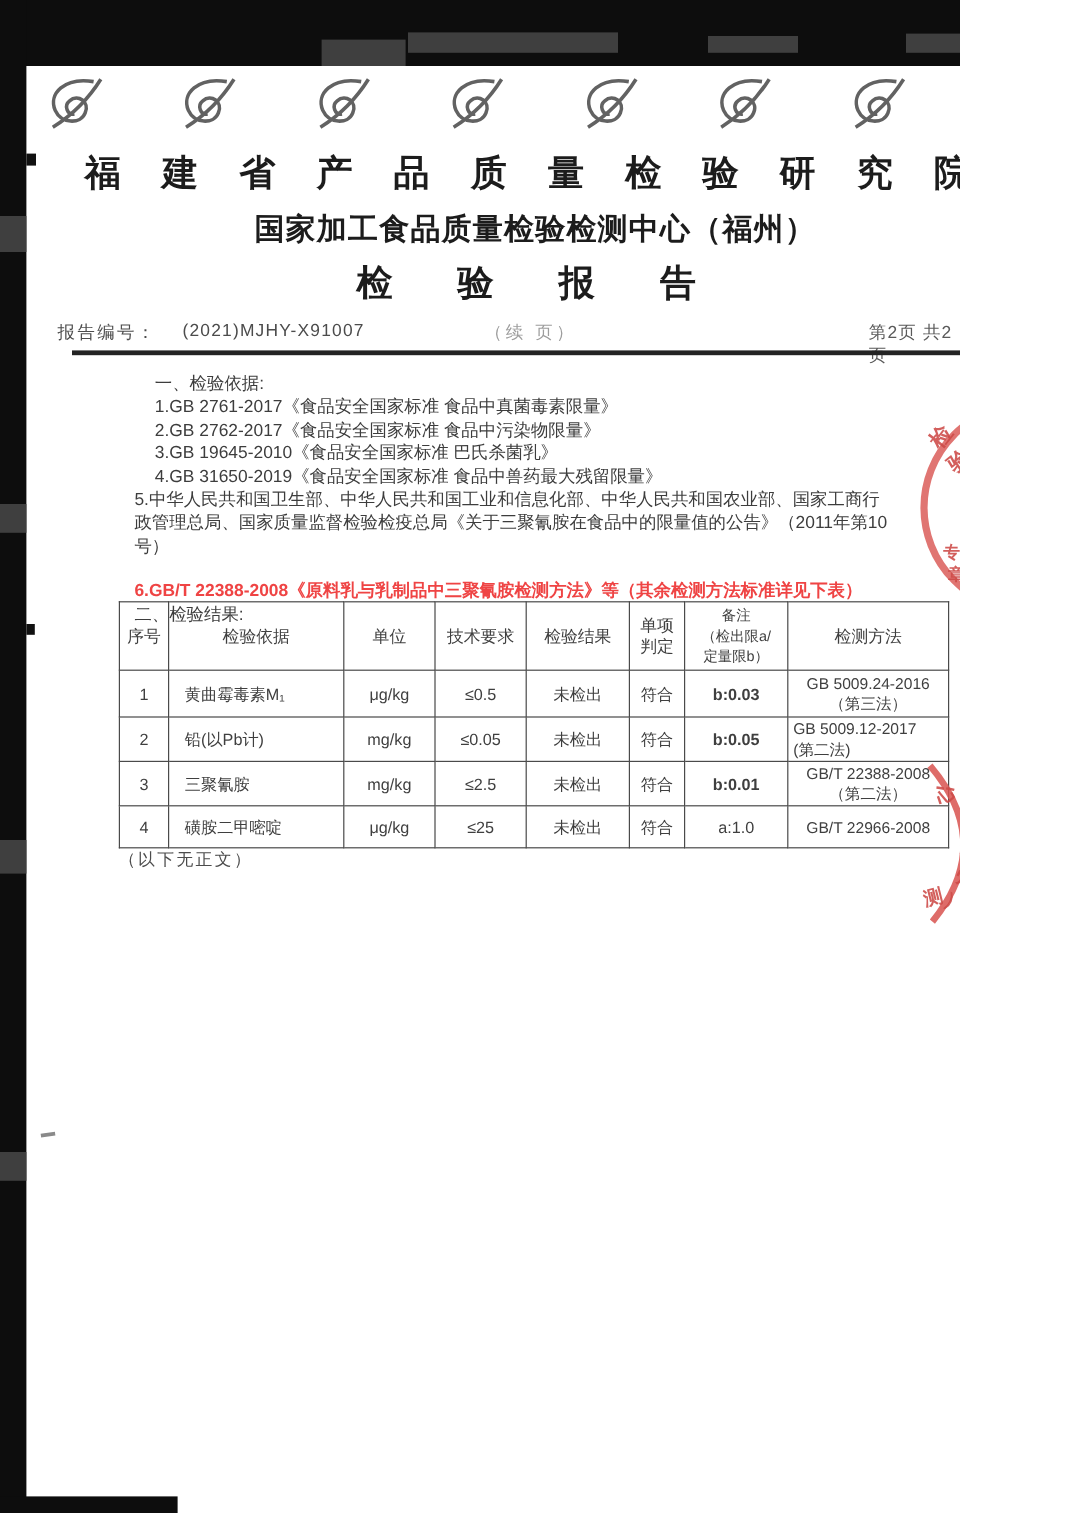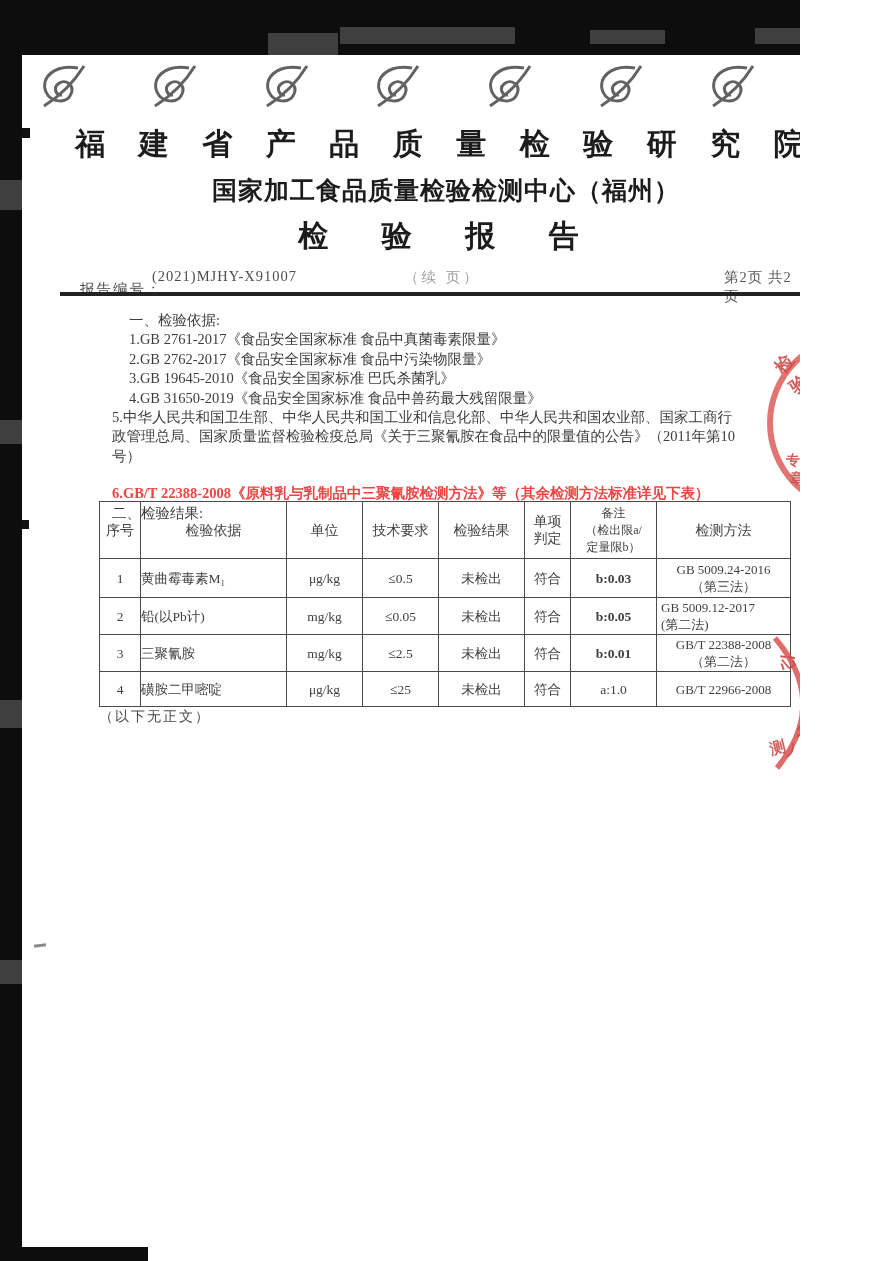--- a/index.html
+++ b/index.html
@@ -1,47 +1,47 @@
 <!DOCTYPE html>
 <html><head>
 <meta charset="utf-8">
 <style>
   html,body{margin:0;padding:0;background:#ffffff;}
   #page{position:relative;width:800px;height:1261px;background:#ffffff;overflow:hidden;
-        font-family:Liberation Serif, serif;color:#3a3a3a;}
+        font-family:Liberation Sans, sans-serif;color:#3a3a3a;}
   
   .band{position:absolute;background:#0d0d0d;}
   .notch{position:absolute;background:#3f3f3f;}
   .speck{position:absolute;background:#111;}
   
   .flourish-row{position:absolute;left:34px;top:62px;width:836px;display:flex;justify-content:space-between;}
   .flourish-row svg{opacity:.85;}
   
   .t-center{position:absolute;left:0;width:892px;text-align:center;color:#1c1c1c;font-weight:bold;}
   #org-title{top:124px;font-size:30px;letter-spacing:13px;}
   #center-title{top:174px;font-size:25px;letter-spacing:1px;}
   #doc-title{top:216px;font-size:30px;letter-spacing:15px;word-spacing:16px;}
   
   .info{position:absolute;top:268px;font-size:14.5px;color:#4c4c4c;}
-  #report-no-label{left:80px;letter-spacing:2px;margin-top:12px;}
+  #report-no-label{left:48px;letter-spacing:2px;}
   #report-no{left:152px;letter-spacing:1px;}
   #page-note{left:404px;color:#9d9d9d;letter-spacing:3px;}
   #page-indicator{left:724px;color:#5a5a5a;letter-spacing:1px;}
   #rule{position:absolute;left:60px;top:292px;width:822px;height:4px;background:#232323;}
   
   #basis{position:absolute;left:112px;top:311px;width:668px;font-size:14.5px;line-height:19.4px;color:#3d3d3d;}
   #basis .ind{padding-left:17px;}
   #basis .bold-line{font-weight:bold;color:#ef4444;margin-top:18px;}
   
   #results-table{position:absolute;left:99px;top:501px;width:691px;border-collapse:collapse;
                  table-layout:fixed;font-size:13.5px;color:#3f3f3f;}
   #results-table td,#results-table th{border:1.6px solid #4a4a4a;padding:0;text-align:center;
                  vertical-align:middle;font-weight:normal;overflow:hidden;white-space:pre-line;line-height:17px;}
   #results-table th{font-size:14px;}
-  #results-table .c-item{text-align:left;}
+  #results-table .c-item{text-align:left;padding-left:13px;}
   #results-table .c-method{font-size:13px;}
   #results-table .left2{text-align:left;padding-left:4px;}
   tr.hdr{height:57px;} tr.r0{height:39px;} tr.r1{height:37px;} tr.r2{height:37px;} tr.r3{height:35px;}
   #below-note{position:absolute;left:99px;top:708px;width:691px;text-align:left;font-size:14px;
               color:#4c4c4c;letter-spacing:2px;}
   
   .stamp-layer{position:absolute;left:0;top:0;width:892px;height:1261px;pointer-events:none;}
   .stamp-char{position:absolute;color:#cd4a47;font-weight:bold;opacity:.88;}
   .tiny-mark{position:absolute;left:34px;top:944px;width:12px;height:3px;background:#8a8a8a;transform:rotate(-8deg);}
 </style>

